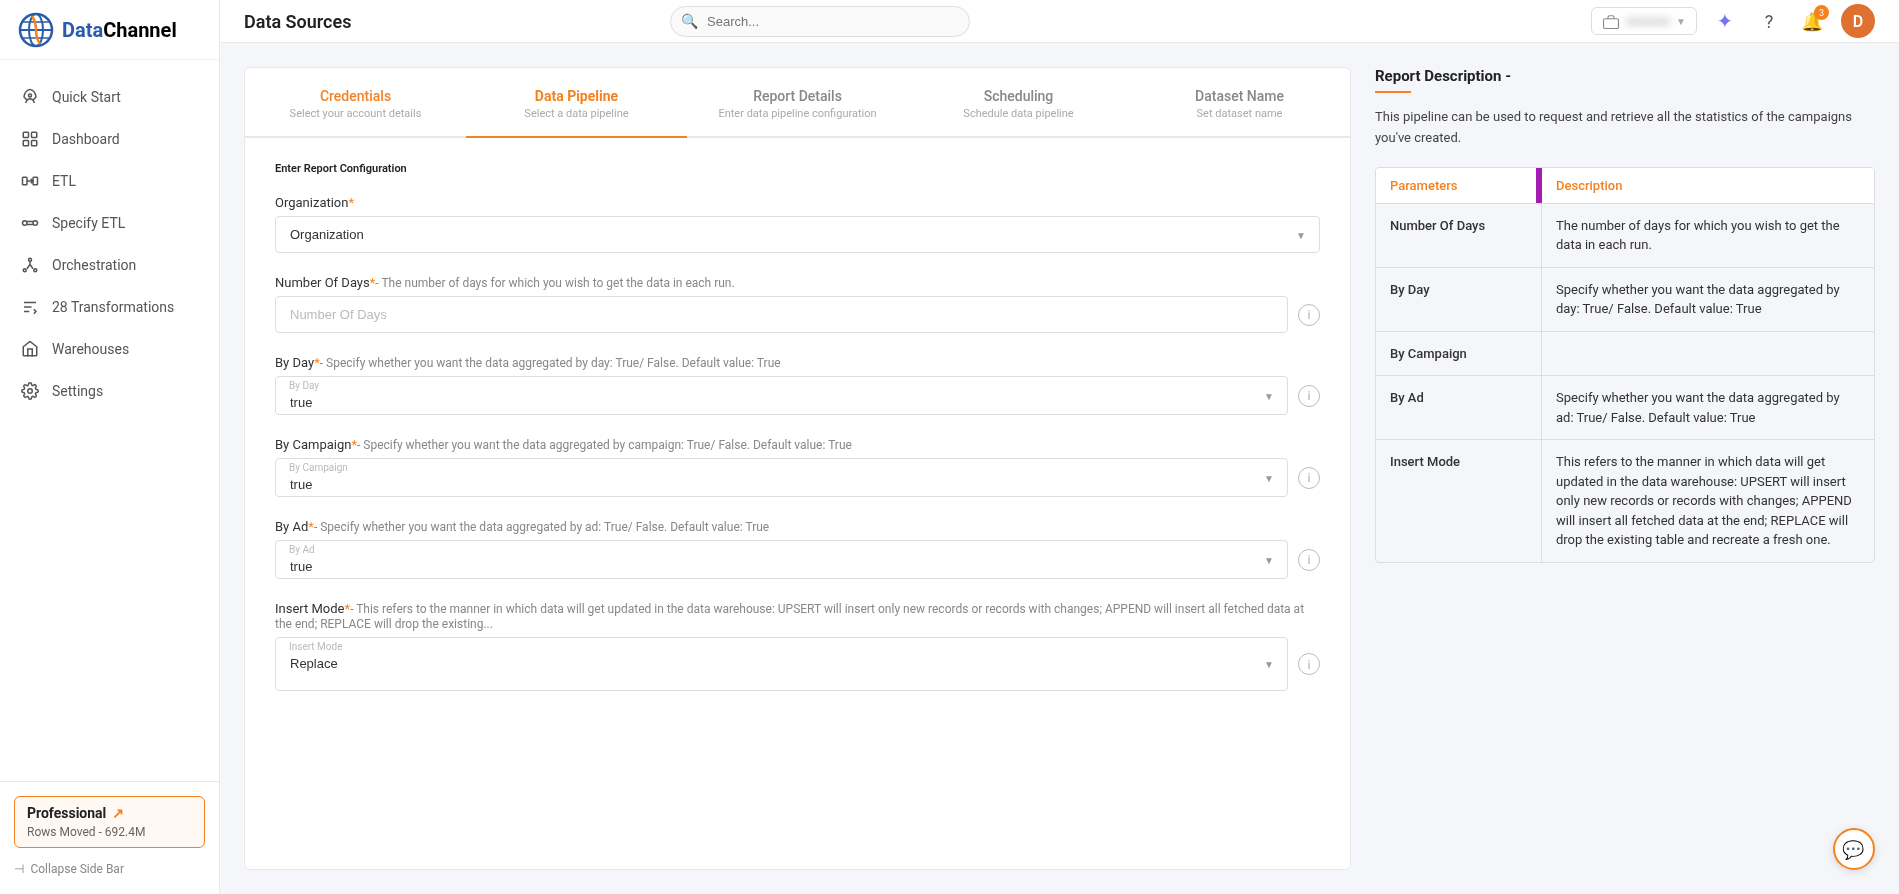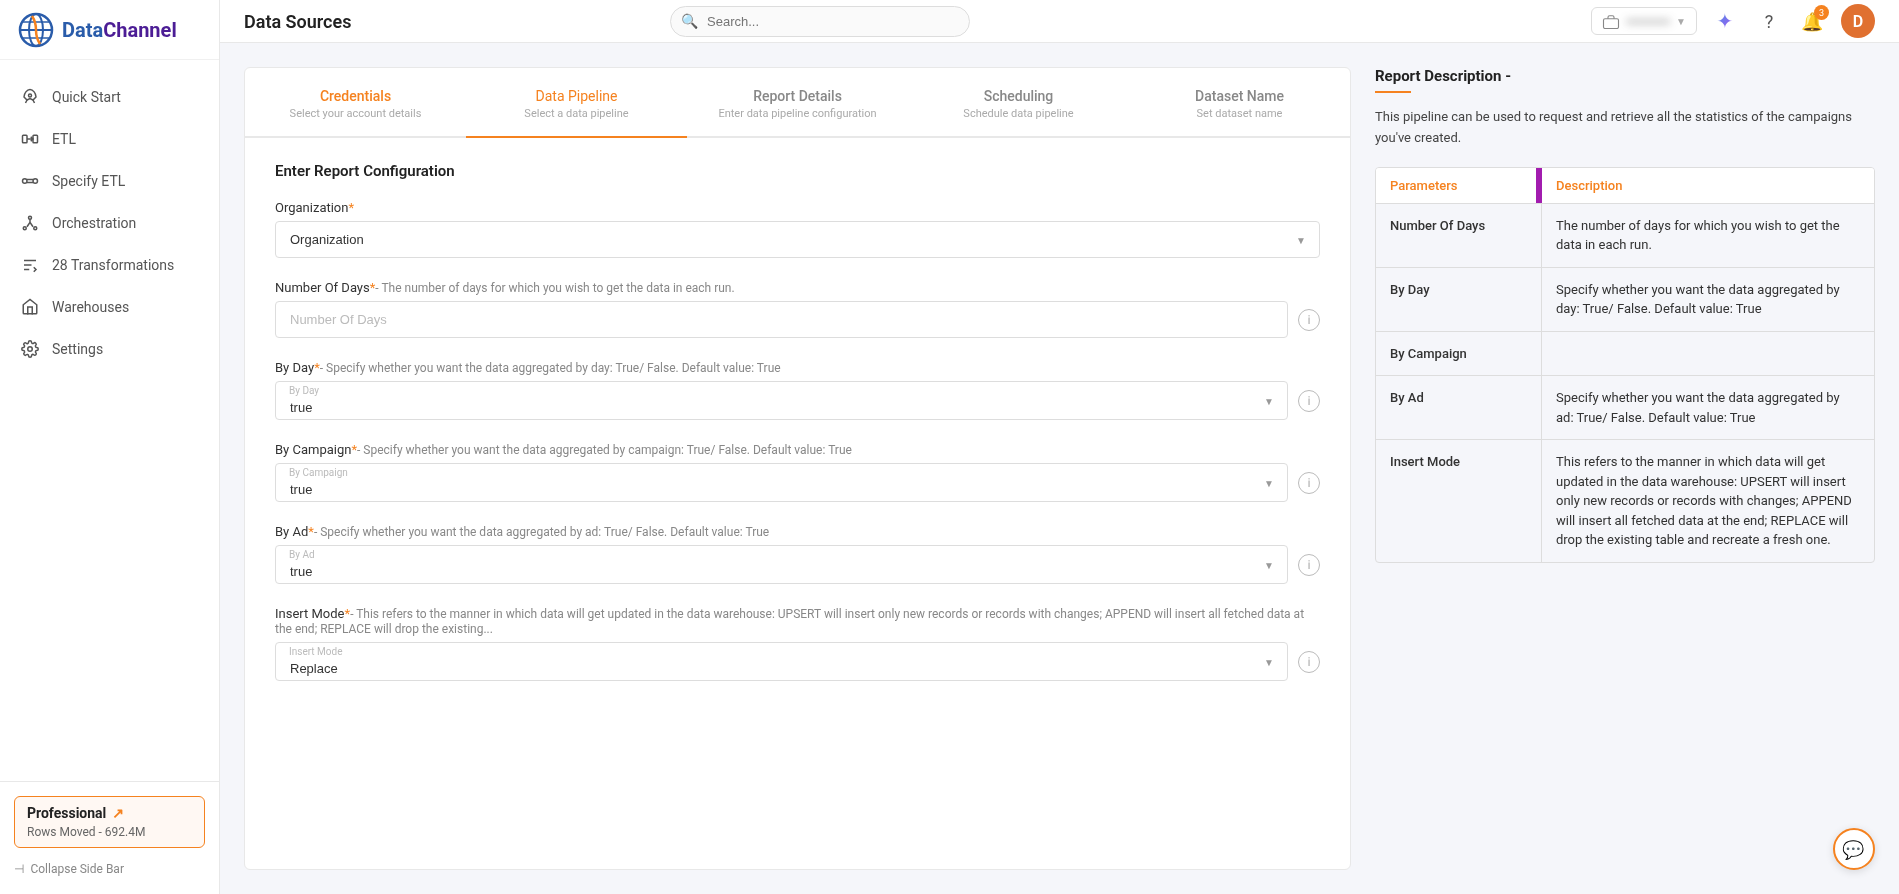--- a/index.html
+++ b/index.html
@@ -25,21 +25,21 @@
     .logo-icon {
       width: 36px;
       height: 36px;
       margin-right: 8px;
     }
     .logo-text {
       font-size: 20px;
       font-weight: 700;
     }
     .logo-data { color: #2a5caa; }
-    .logo-channel { color: #4c1d95; }
+    .logo-channel { color: #000000; }
 
     .nav-items {
       flex: 1;
       padding: 16px 0;
       overflow-y: auto;
     }
     .nav-item {
       display: flex;
       align-items: center;
       padding: 11px 20px;
@@ -247,21 +247,21 @@
       font-size: 11px;
       color: #aaa;
       margin-top: 3px;
     }
 
     
     .form-area {
       padding: 24px 30px;
     }
     .form-section-title {
-      font-size: 15px;
+      font-size: 11px;
       font-weight: 600;
       color: #222;
       margin-bottom: 20px;
     }
 
     .form-group {
       margin-bottom: 22px;
     }
     .form-label {
       font-size: 13px;
@@ -453,20 +453,31 @@
       <span class="nav-icon">
         <svg width="18" height="18" viewBox="0 0 24 24" fill="none" stroke="currentColor" stroke-width="2">
           <path d="M12 2C8 2 4 7 4 12l4 4 4-2 4 2 4-4c0-5-4-10-8-10z"></path>
           <circle cx="12" cy="10" r="2"></circle>
           <path d="M8 16l-2 4M16 16l2 4"></path>
         </svg>
       </span>
       <span>Quick Start</span>
     </div>
 
+    <div class="nav-item">
+      <span class="nav-icon">
+        <svg width="18" height="18" viewBox="0 0 24 24" fill="none" stroke="currentColor" stroke-width="2">
+          <rect x="3" y="3" width="7" height="7" rx="1"></rect>
+          <rect x="14" y="3" width="7" height="7" rx="1"></rect>
+          <rect x="3" y="14" width="7" height="7" rx="1"></rect>
+          <rect x="14" y="14" width="7" height="7" rx="1"></rect>
+        </svg>
+      </span>
+      <span>Dashboard</span>
+    </div>
 
     <div class="nav-item">
       <span class="nav-icon">
         <svg width="18" height="18" viewBox="0 0 24 24" fill="none" stroke="currentColor" stroke-width="2">
           <rect x="2" y="7" width="6" height="10" rx="1"></rect>
           <rect x="16" y="7" width="6" height="10" rx="1"></rect>
           <path d="M8 12h8M13 9l3 3-3 3"></path>
         </svg>
       </span>
       <span>ETL</span>
@@ -577,21 +588,21 @@
   <div class="page-body">
 
     <div class="form-panel">
 
       <div class="wizard-steps">
         <div class="wizard-step">
           <div class="step-title completed">Credentials</div>
           <div class="step-subtitle">Select your account details</div>
         </div>
         <div class="wizard-step active">
-          <div class="step-title" style="color:#f5821f;font-weight:400;">Data Pipeline</div>
+          <div class="step-title" style="color:#f5821f;font-weight:700;">Data Pipeline</div>
           <div class="step-subtitle">Select a data pipeline</div>
         </div>
         <div class="wizard-step">
           <div class="step-title">Report Details</div>
           <div class="step-subtitle">Enter data pipeline configuration</div>
         </div>
         <div class="wizard-step">
           <div class="step-title">Scheduling</div>
           <div class="step-subtitle">Schedule data pipeline</div>
         </div>
@@ -682,21 +693,21 @@
         </div>
 
         <div class="form-group">
           <label class="form-label">
             <span>Insert Mode</span><span class="required">*</span><span class="hint">- This refers to the manner in which data will get updated in the data warehouse: UPSERT will insert only new records or records with changes; APPEND will insert all fetched data at the end; REPLACE will drop the existing...</span>
           </label>
           <div class="form-input-row">
             <div class="form-input-wrap select-with-label">
               <span class="select-floating-label">Insert Mode</span>
               <div class="form-select-wrap">
-                <select style="padding-top:18px;padding-bottom:4px;">
+                <select style="padding-top:18px;padding-bottom:19px;">
                   <option value="Replace" selected="">Replace</option>
                   <option value="UPSERT">UPSERT</option>
                   <option value="APPEND">APPEND</option>
                 </select>
               </div>
             </div>
             <div class="info-icon">ℹ</div>
           </div>
         </div>
 

